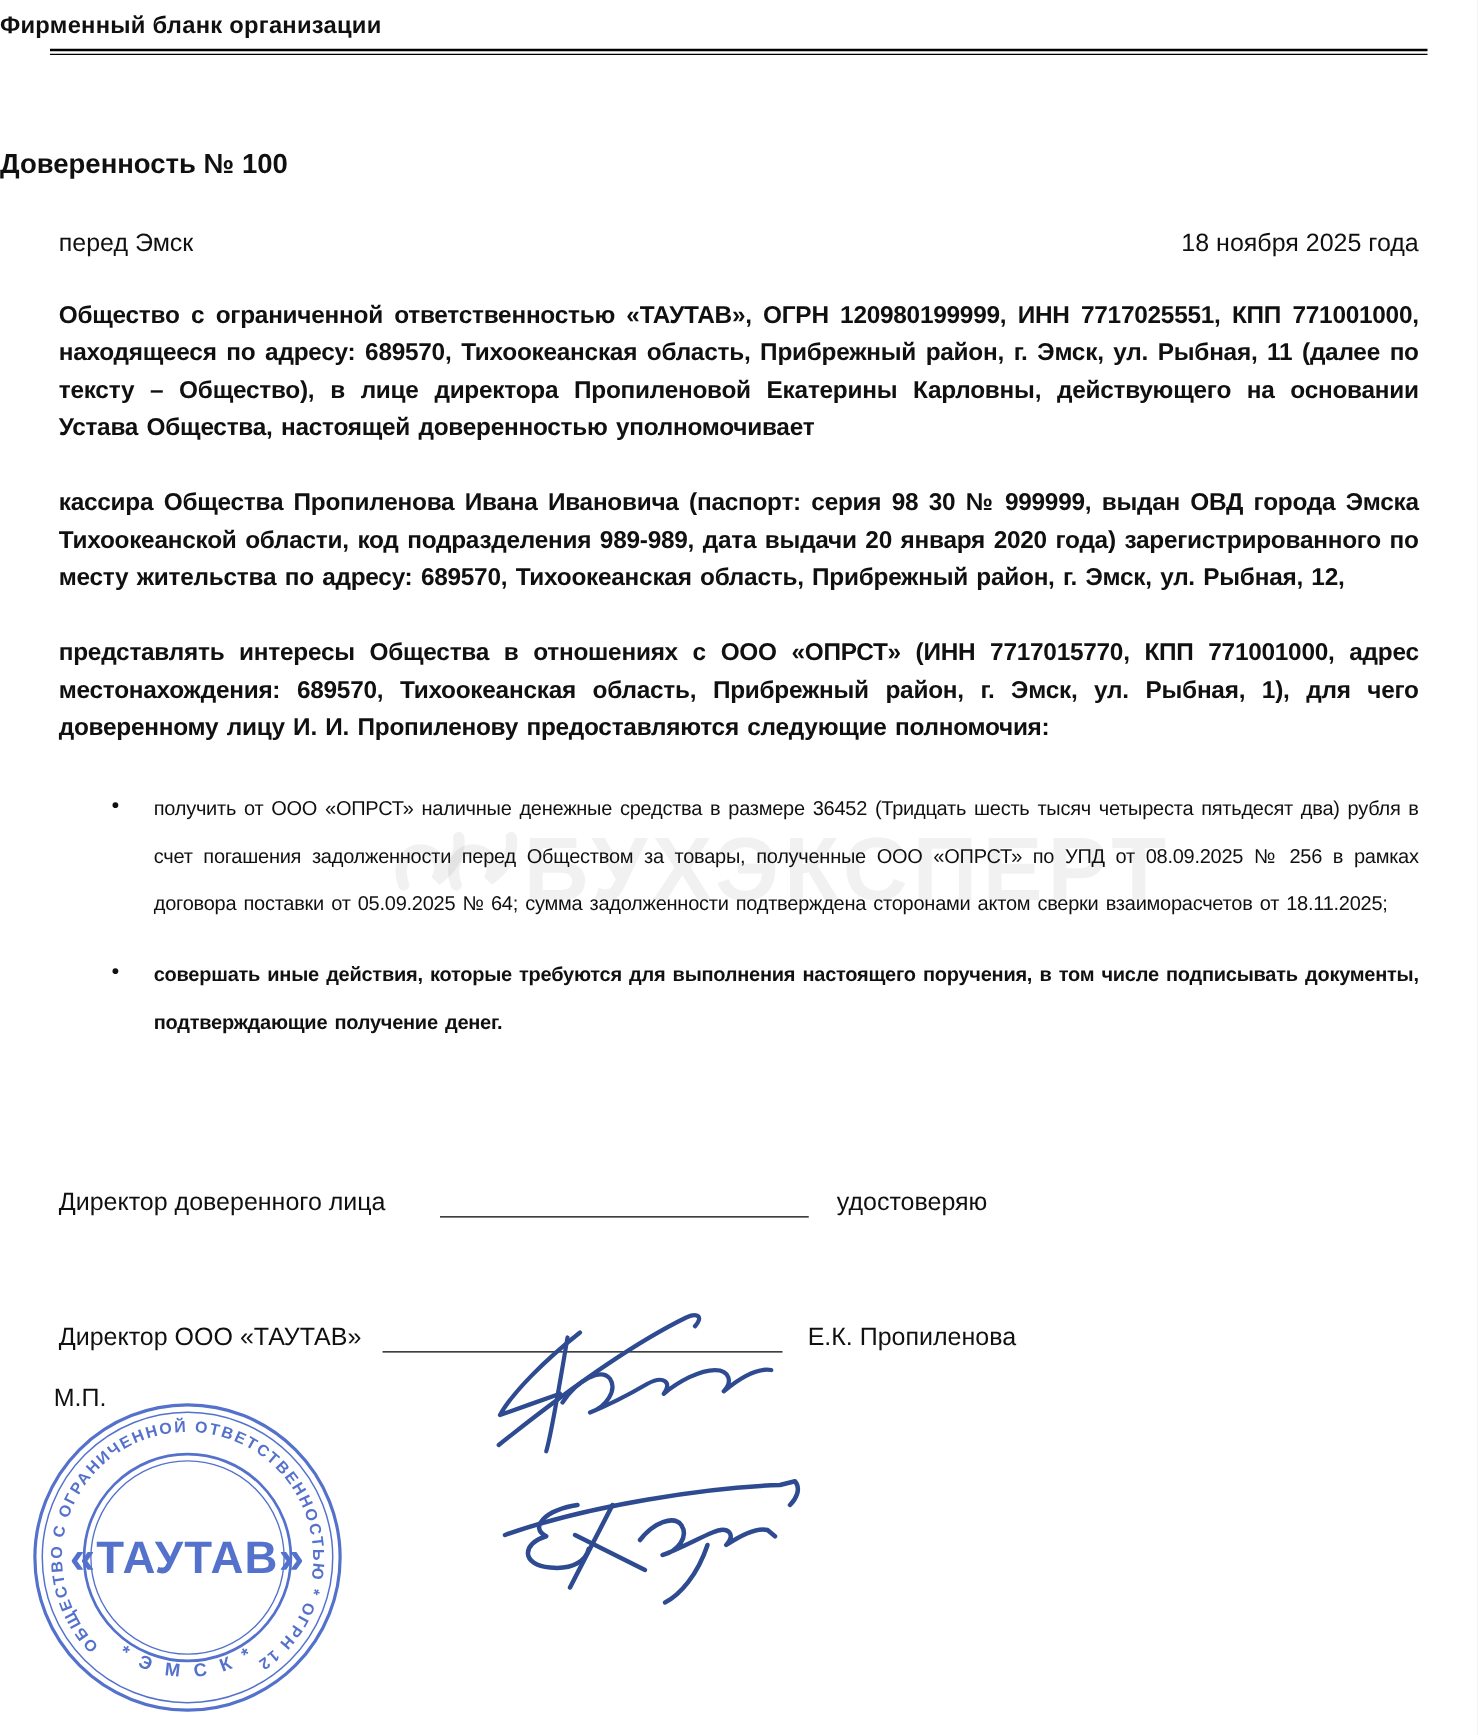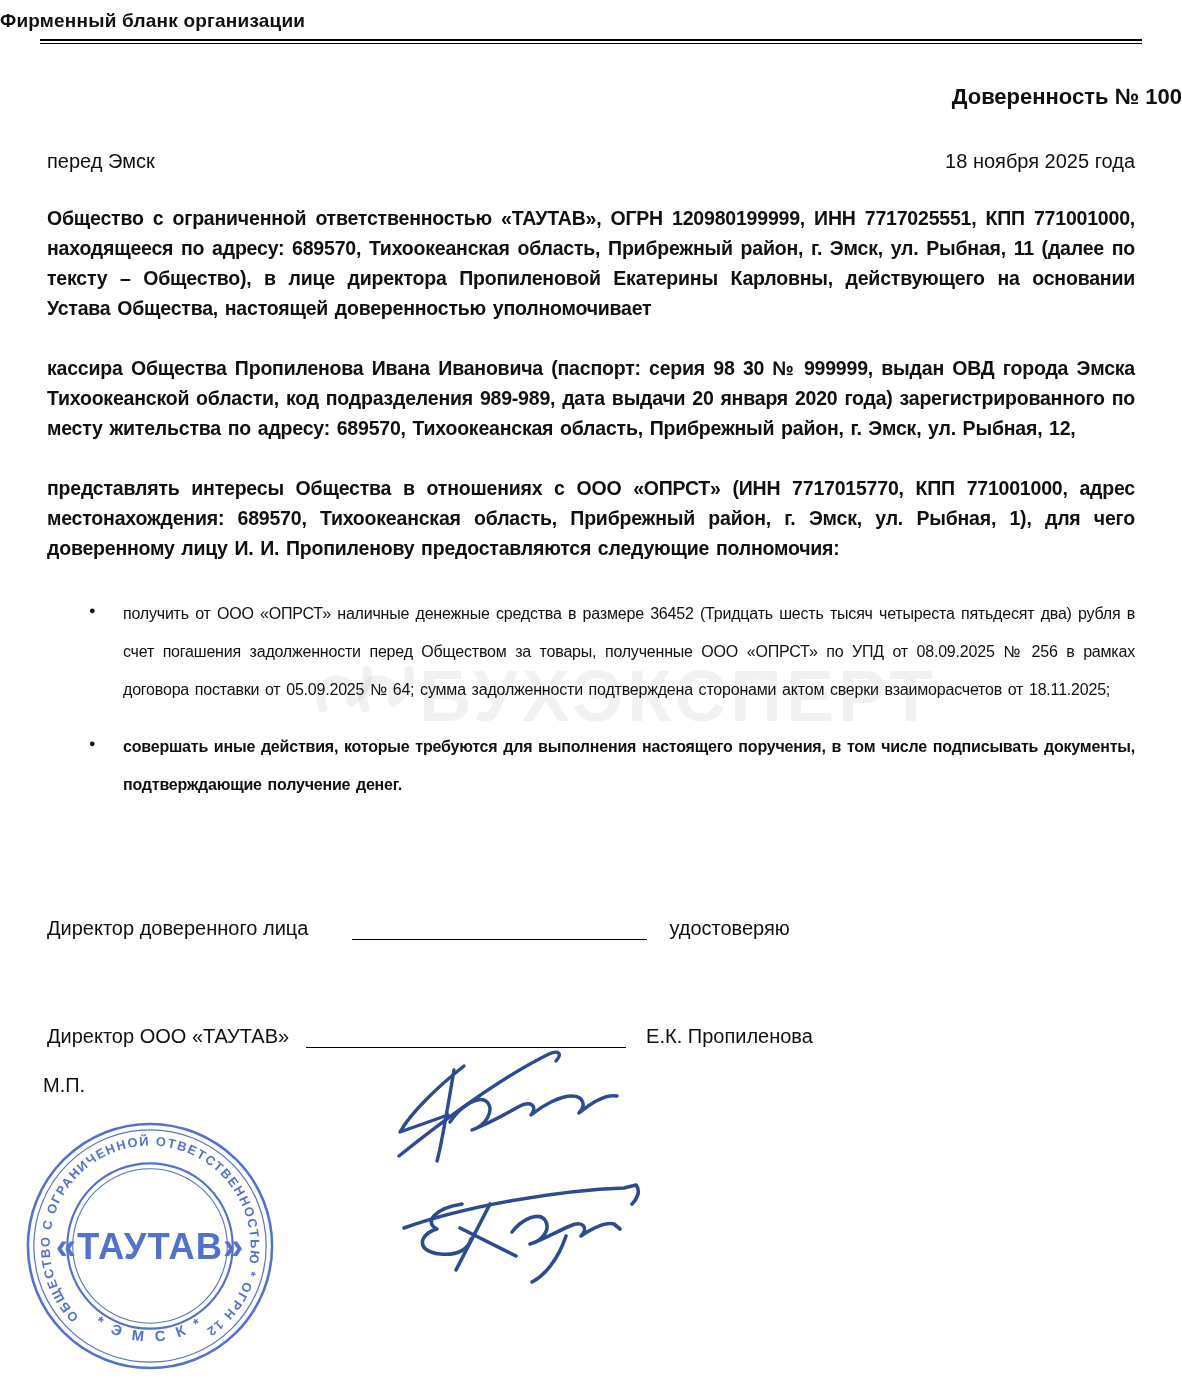--- a/index.html
+++ b/index.html
@@ -24,22 +24,22 @@
     margin:7px 40px 0 40px;
     border-top:2.5px solid #000;
   }
   .letterhead-rule::after {
     content:"";
     display:block;
     border-top:1px solid #000;
     margin-top:2px;
   }
   .doc-title {
-    margin-top:40px;
-    text-align:right;
+    margin-top:74px;
+    text-align:left;
     font-size:22px;
     font-weight:700;
   }
   .meta-row {
     display:flex;
     justify-content:space-between;
     margin:40px 47px 0 47px;
     font-size:20px;
   }
   .body-text { margin:0 47px; }

